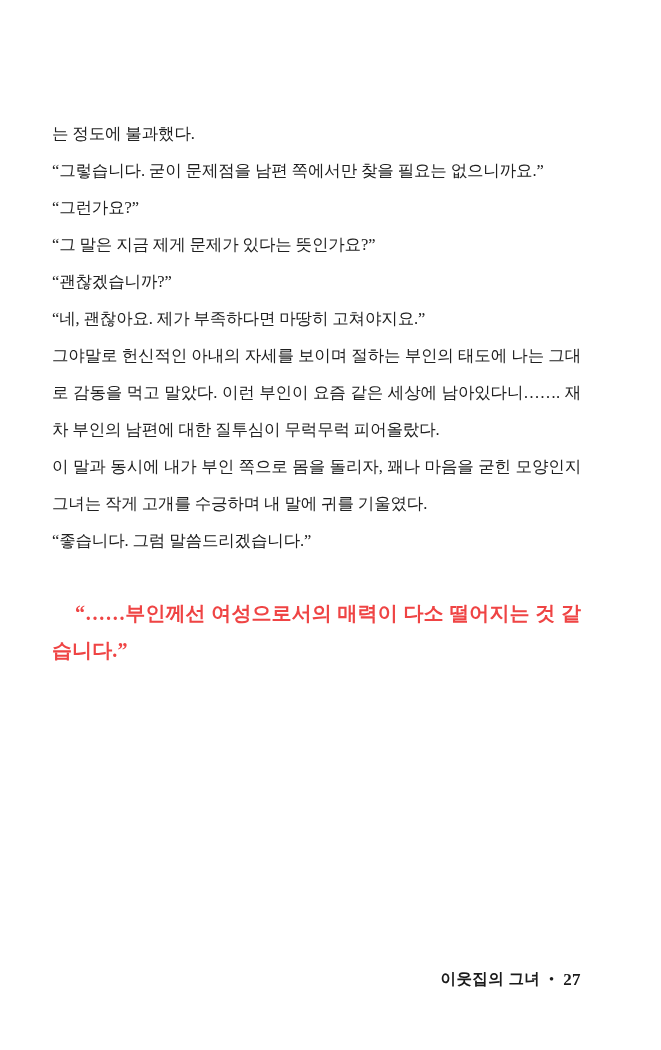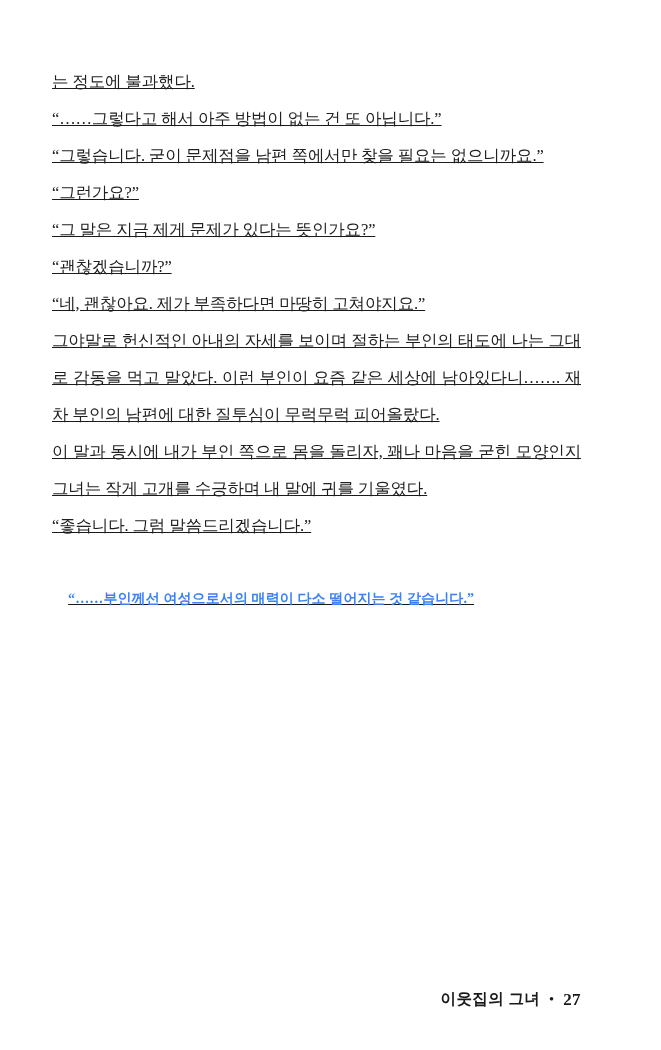--- a/index.html
+++ b/index.html
@@ -12,23 +12,22 @@
     height: 1050px;
     font-family: "Liberation Serif", "DejaVu Serif", serif;
     color: #1a1a1a;
     position: relative;
     overflow: hidden;
   }
   .page {
     width: 639px;
     height: 1050px;
     box-sizing: border-box;
-    padding: 63px 58px 0 52px;
+    padding: 115px 58px 0 52px;
     position: relative;
-    text-decoration: underline;
   }
   .body-text {
     font-size: 16.5px;
     line-height: 37px;
     text-align: justify;
     text-justify: inter-word;
     color: #202020;
     letter-spacing: -0.15px;
   }
   .body-text p {
@@ -37,31 +36,31 @@
   }
   .p-indent {
     text-indent: 1.15em;
   }
   .p-noindent {
     text-indent: 0;
   }
   .emph-block {
     margin-top: 36px;
     font-weight: bold;
-    font-size: 14px;
+    font-size: 20px;
     line-height: 37px;
     letter-spacing: 0.1px;
     text-indent: 1.15em;
     text-align: justify;
-    color: #3b82f6;
+    color: #ef4444;
   }
   .footer {
     position: absolute;
     right: 58px;
-    bottom: 40px;
+    bottom: 60px;
     font-size: 15.5px;
     font-weight: bold;
     color: #1a1a1a;
     letter-spacing: 0.4px;
     display: flex;
     align-items: center;
     gap: 9px;
   }
   .footer .dot {
     font-size: 13px;
@@ -73,21 +72,20 @@
     font-size: 17px;
   }
 </style>
 </head>
 <body>
 
 <div class="page">
 
   <div class="body-text">
     <p class="p-noindent">는 정도에 불과했다.</p>
-    <p class="p-indent">“……그렇다고 해서 아주 방법이 없는 건 또 아닙니다.”</p>
     <p class="p-indent">“그렇습니다. 굳이 문제점을 남편 쪽에서만 찾을 필요는 없으니까요.”</p>
     <p class="p-indent">“그런가요?”</p>
     <p class="p-indent">“그 말은 지금 제게 문제가 있다는 뜻인가요?”</p>
     <p class="p-indent">“괜찮겠습니까?”</p>
     <p class="p-indent">“네, 괜찮아요. 제가 부족하다면 마땅히 고쳐야지요.”</p>
     <p class="p-indent">그야말로 헌신적인 아내의 자세를 보이며 절하는 부인의 태도에 나는 그대로 감동을 먹고 말았다. 이런 부인이 요즘 같은 세상에 남아있다니……. 재차 부인의 남편에 대한 질투심이 무럭무럭 피어올랐다.</p>
     <p class="p-indent">이 말과 동시에 내가 부인 쪽으로 몸을 돌리자, 꽤나 마음을 굳힌 모양인지 그녀는 작게 고개를 수긍하며 내 말에 귀를 기울였다.</p>
     <p class="p-indent">“좋습니다. 그럼 말씀드리겠습니다.”</p>
   </div>
 

